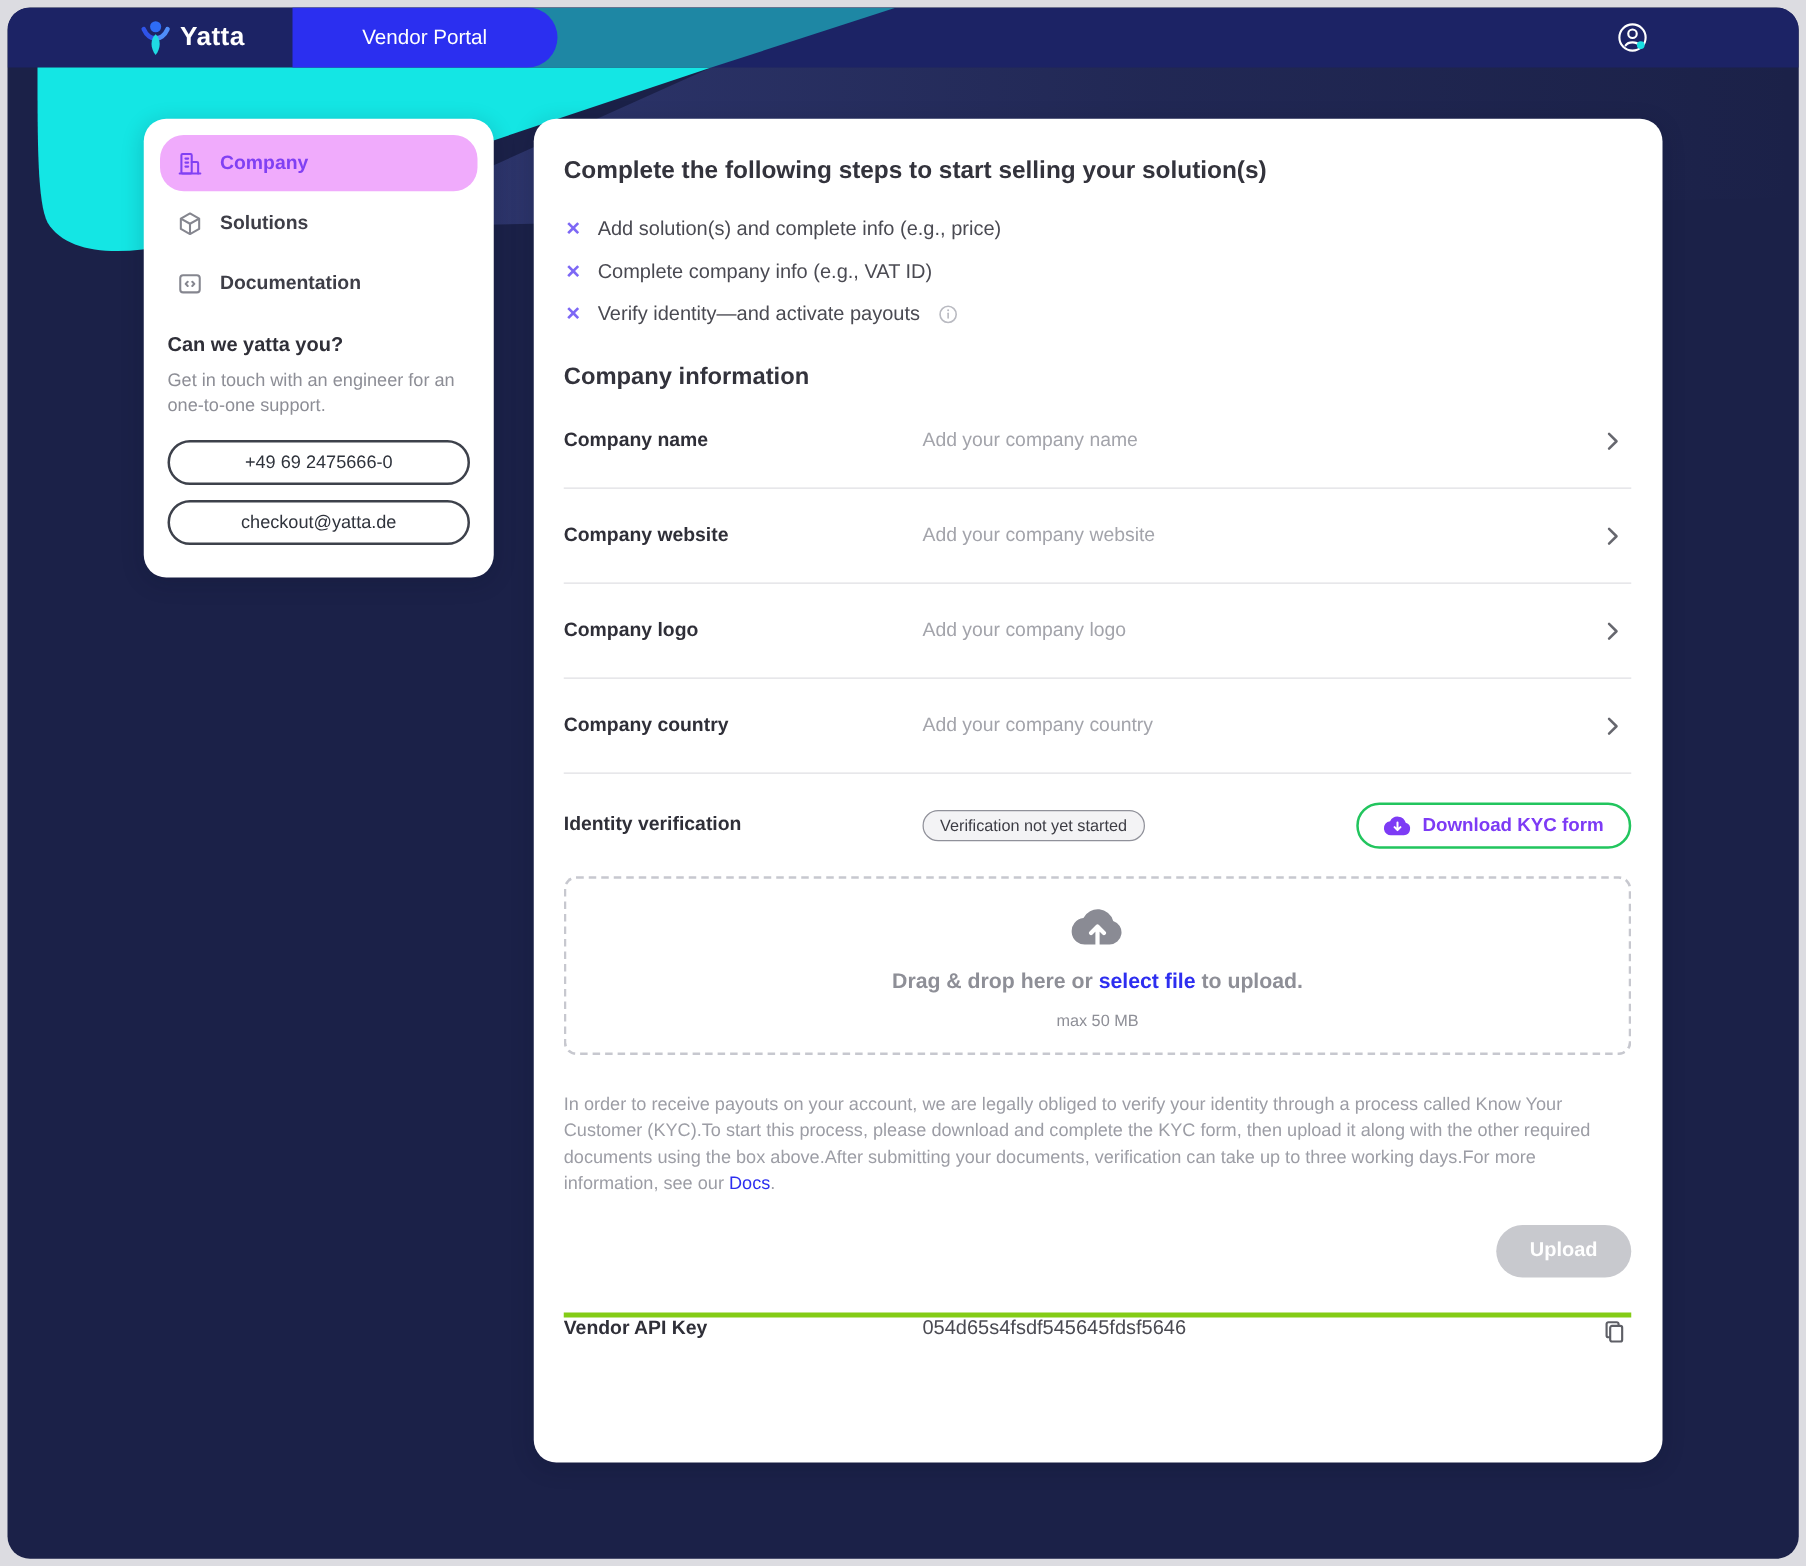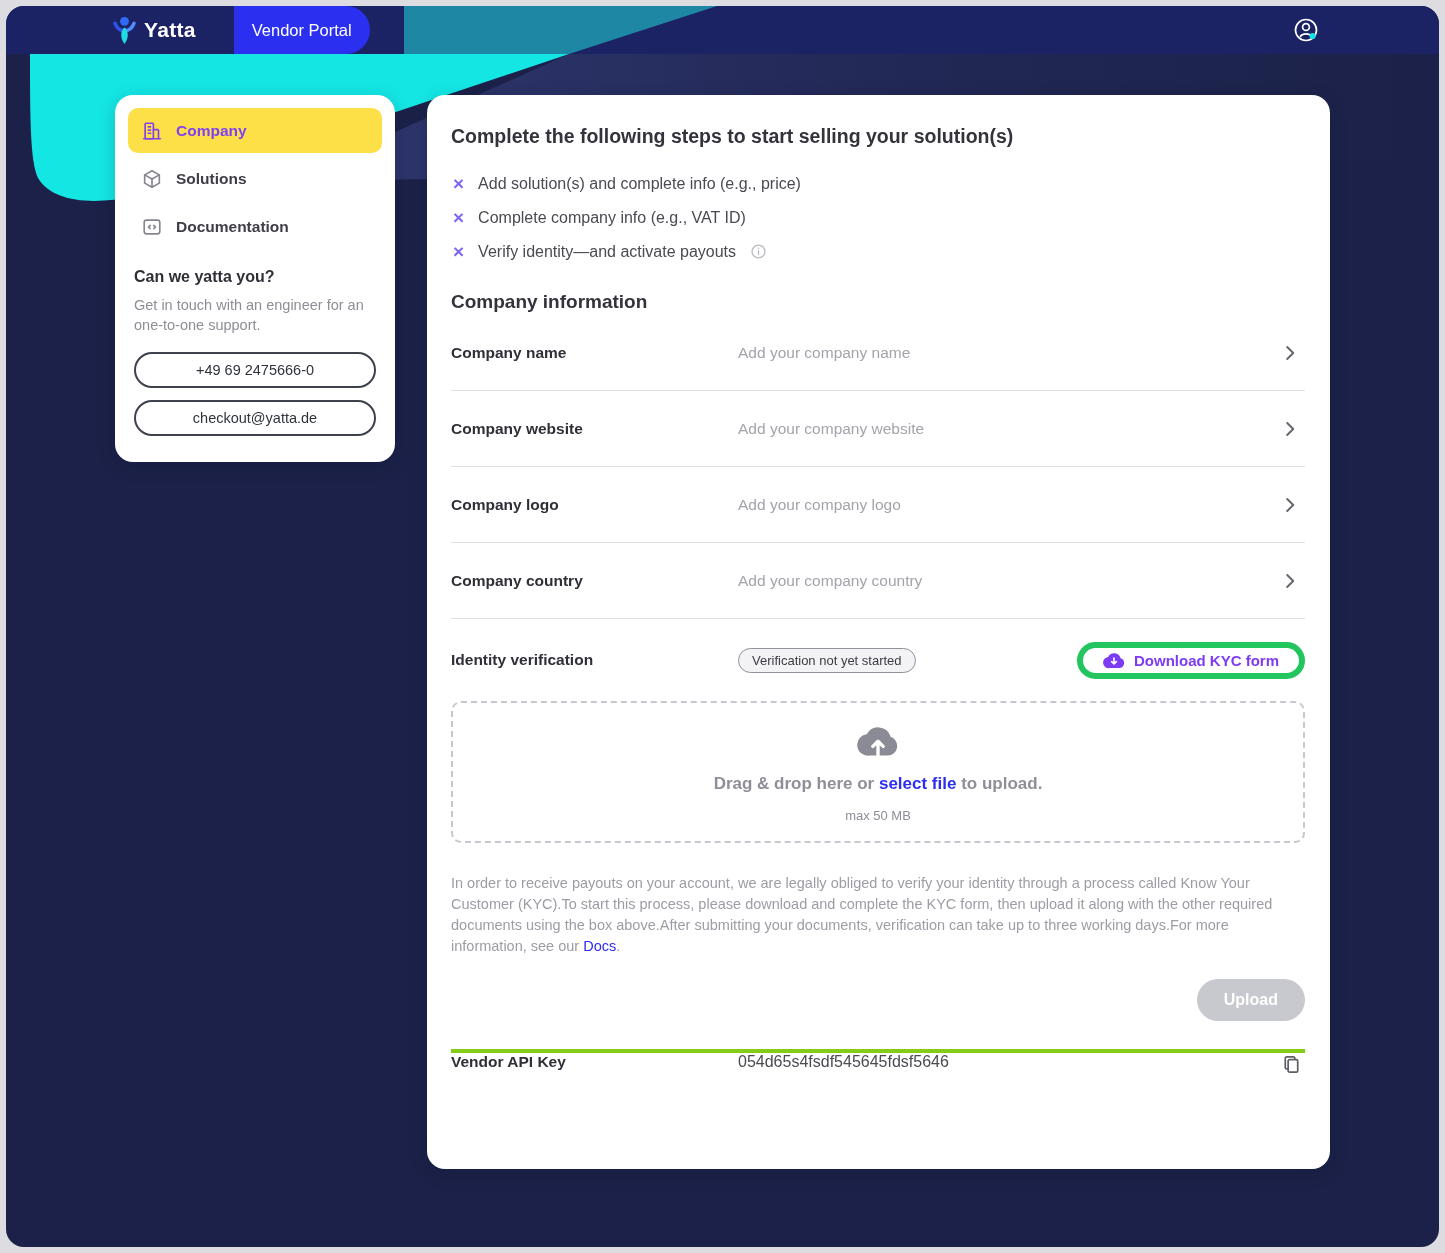--- a/index.html
+++ b/index.html
@@ -7,36 +7,36 @@
   .app{ position:relative; width:1433px; height:1241px; margin:6px auto; background:#1b2148;
         border-radius:18px; overflow:hidden; }
   .bg{ position:absolute; top:0; left:0; z-index:1; }
 
   
   .top-bar{ position:absolute; top:0; left:0; right:0; height:48px; z-index:3;
             display:flex; align-items:center; }
   .brand{ display:flex; align-items:center; gap:6px; padding-left:105px; }
   .brand-name{ color:#fff; font-size:21px; font-weight:bold; letter-spacing:.3px; }
   .nav-pill{ margin-left:38px; height:48px; display:flex; align-items:center;
-             padding:0 18px; background:#2b2ff0; border-radius:0 26px 26px 0;
+             padding:0 56px; background:#2b2ff0; border-radius:0 26px 26px 0;
              color:#fff; font-size:16.5px; cursor:pointer; }
   .tb-spacer{ flex:1; }
   .user-btn{ margin-right:118px; cursor:pointer; display:flex; }
 
   
   .content{ position:relative; z-index:2; display:flex; align-items:flex-start;
             gap:32px; padding:89px 109px 0; }
   .card{ background:#fff; border-radius:18px; box-shadow:0 4px 18px rgba(10,14,40,.18); }
 
   
   .sidebar{ width:280px; flex:0 0 280px; padding:13px 13px 26px; }
   .side-item{ display:flex; align-items:center; gap:13px; height:45px; padding:0 13px;
               border-radius:10px; color:#7b7c85; cursor:pointer; margin-bottom:3px; }
   .side-item .lbl{ font-size:15.5px; font-weight:bold; color:#3e3e47; }
-  .side-item.active{ background:#fde047; }
+  .side-item.active{ background:#f0abfc;border-radius:19px; }
   .side-item.active .lbl{ color:#8140f3; }
   .side-item.active svg{ color:#8140f3; }
   .side-item svg{ color:#85868f; }
   .help{ padding:16px 6px 0; }
   .help-title{ font-size:16px; font-weight:bold; color:#2f2f38; margin-bottom:9px; }
   .help-text{ font-size:14.5px; color:#8d8e96; line-height:1.4; }
   .help-pill{ margin-top:12px; height:36px; display:flex; align-items:center; justify-content:center;
               border:2px solid #3d414b; border-radius:19px; font-size:14.5px; font-weight:normal;
               color:#2f333c; cursor:pointer; background:#fff; width:100%;text-align:right; }
   .help-pill:first-of-type{ margin-top:16px; }
@@ -52,21 +52,21 @@
   .form-row{ display:flex; align-items:center; height:76px; border-bottom:1px solid #dfe0e4; cursor:pointer; }
   .form-label{ width:287px; flex:0 0 287px; font-size:15.5px; font-weight:bold; color:#2f2f38; }
   .form-ph{ flex:1; font-size:15.5px; color:#a3a4ab; }
   .chev{ display:flex; padding-right:4px; }
 
   .id-row{ display:flex; align-items:center; height:82px; }
   .badge{ font-size:13px; color:#3c3c44; background:#f3f3f5; border:1px solid #90919a;
           border-radius:999px; padding:4px 13px; }
   .id-spacer{ flex:1; }
   .kyc-btn{ display:flex; align-items:center; gap:9px; height:37px; padding:0 20px;
-            border:6px solid #22c55e; border-radius:999px; background:#fff; cursor:pointer;
+            border:2px solid #22c55e; border-radius:999px; background:#fff; cursor:pointer;
             color:#7d3bf5; font-size:15px; font-weight:bold; }
 
   .dropzone{ border:2px dashed #c7c8cf; border-radius:10px; text-align:center;
              padding:22px 0 18px; cursor:pointer; }
   .dz-text{ margin-top:12px; font-size:17px; color:#8e8f97;font-weight:bold; }
   .dz-link{ color:#2d2ef0; cursor:pointer; }
   .dz-max{ margin-top:14px; font-size:13px; color:#8e8f97; }
 
   .note{ margin-top:30px; max-width:862px; font-size:14.5px; line-height:1.45; color:#9c9da5; }
   .note-link{ color:#2d2ef0; cursor:pointer; }

